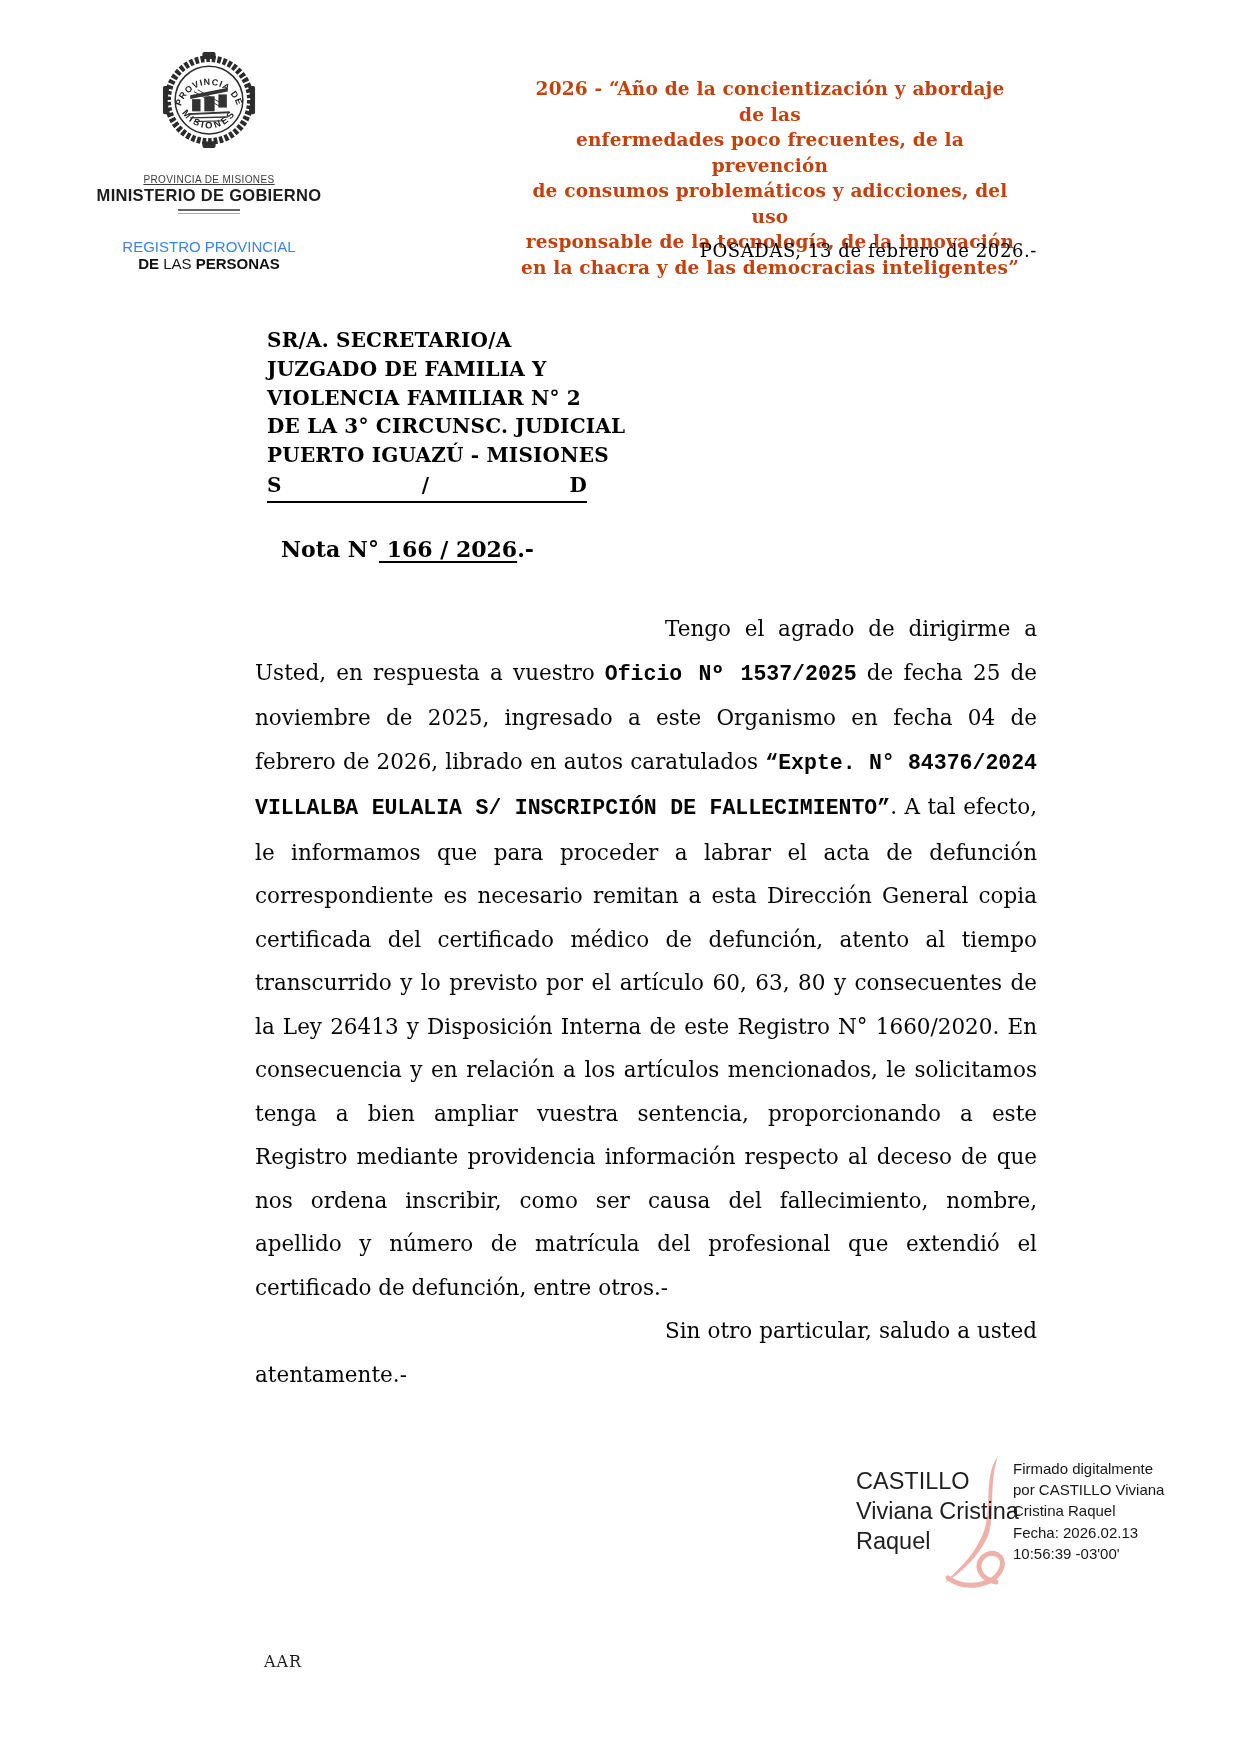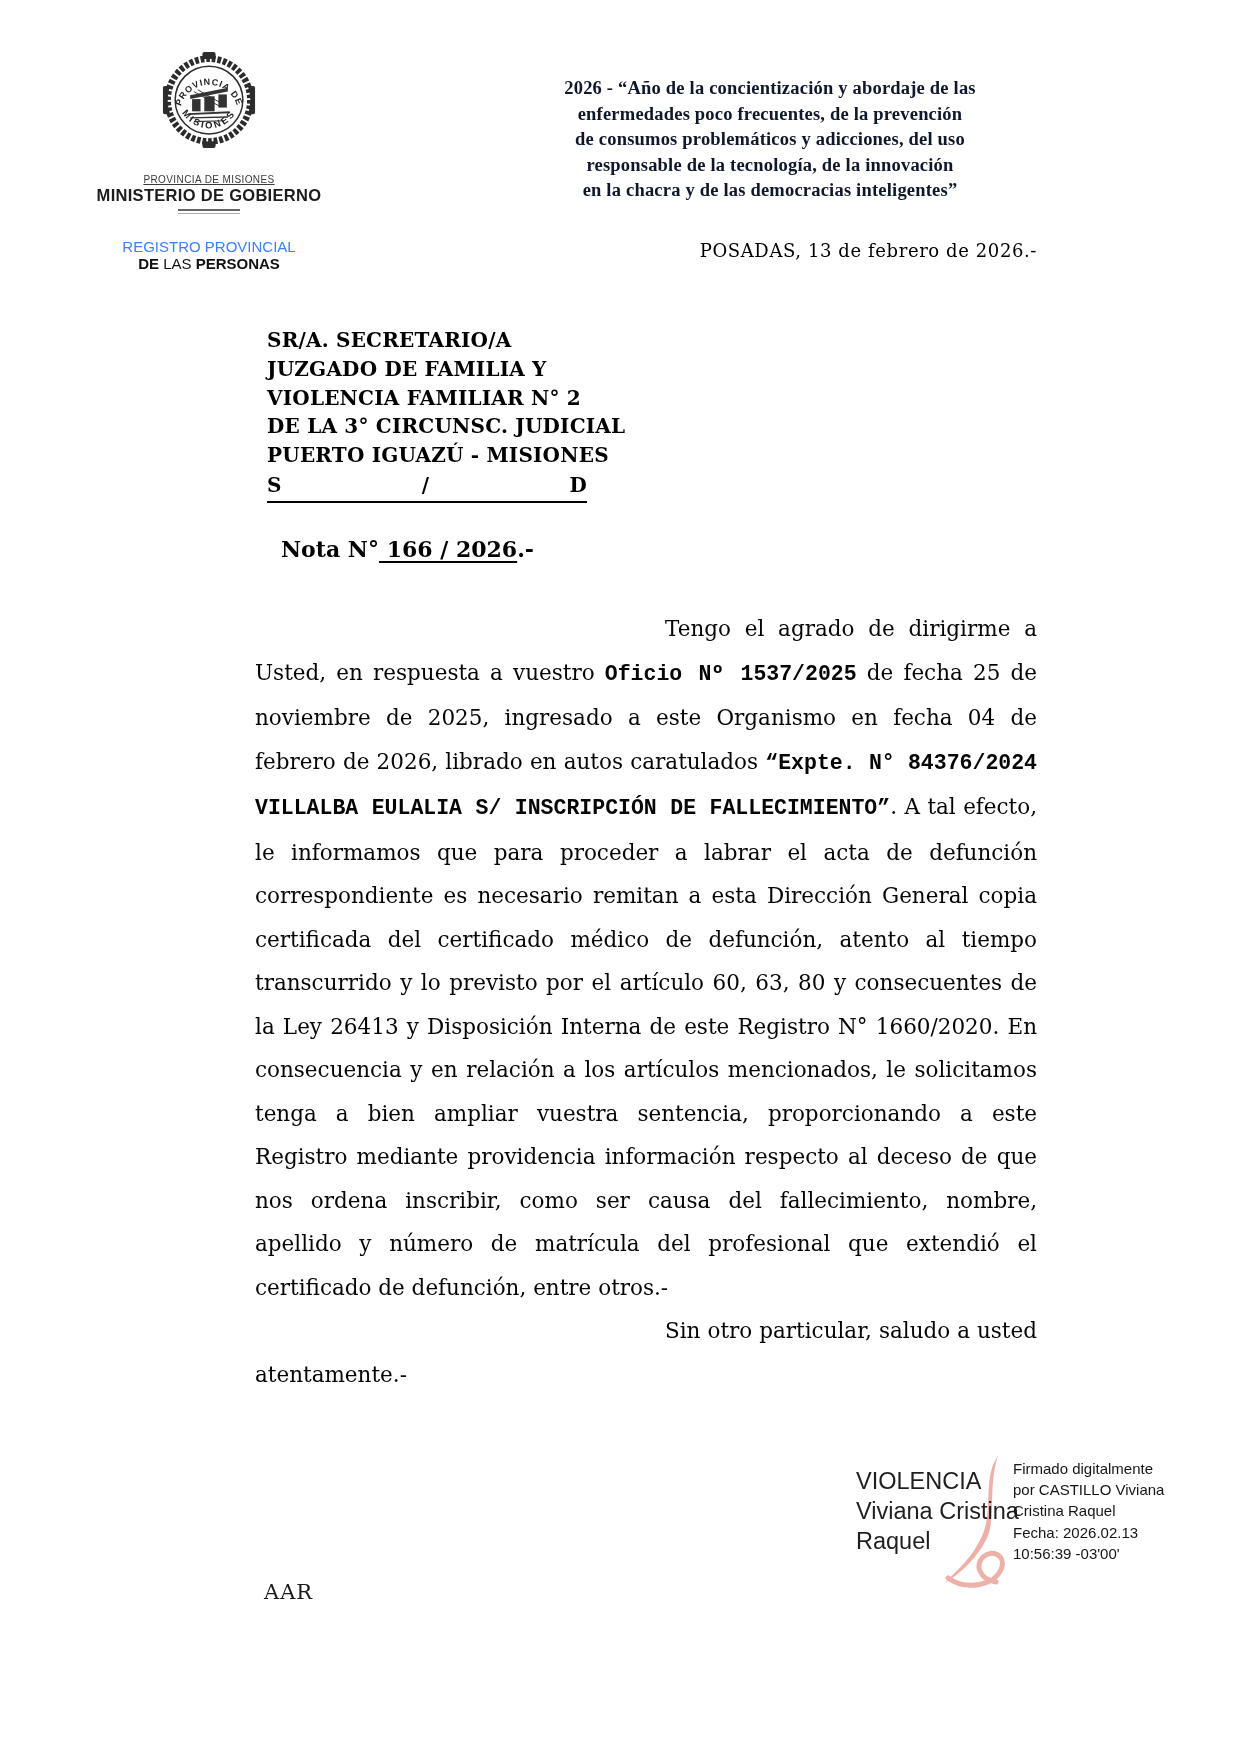--- a/index.html
+++ b/index.html
@@ -22,21 +22,21 @@
   .province-line{font-size:10px;color:#3a3a3a;letter-spacing:0.4px;margin-top:24px;white-space:nowrap;text-decoration:underline;}
   .ministry-line{font-size:16.5px;font-weight:bold;color:#1c1c1c;letter-spacing:0.3px;margin-top:1px;white-space:nowrap;}
   .logo-divider{width:62px;border-top:2px solid #666;border-bottom:1px solid #aaa;height:2px;margin:4px auto 0 auto;}
   .registry-line1{font-size:15px;color:#3b82f6;margin-top:24px;white-space:nowrap;}
   .registry-line2{font-size:15px;color:#111;white-space:nowrap;}
   .registry-line2 .b{font-weight:bold;}
   
   .motto{
     position:absolute; left:520px; top:76px; width:500px;
     text-align:center; font-weight:bold; font-size:18.5px; line-height:25.5px;
-    color:#0f172a; letter-spacing:0.2px;font-family:Liberation Serif, serif;
+    color:#c2410c; letter-spacing:0.2px;
   }
   
   .date-line{
     position:absolute; top:240px; right:203px;
     font-size:18px; letter-spacing:0.6px; white-space:nowrap;
   }
   
   .addressee{
     position:absolute; left:267px; top:326px;
     font-weight:bold; font-size:20px; line-height:28.8px; letter-spacing:0.2px;
@@ -68,22 +68,22 @@
     font-size:23.5px; line-height:30px; color:#1f1f1f; white-space:nowrap;
   }
   .sig-flourish{position:absolute; left:84px; top:0px;}
   .sig-details{
     position:absolute; left:157px; top:6px;
     font-family:"Liberation Sans", sans-serif;
     font-size:15px; line-height:21.2px; color:#161616; white-space:nowrap;
   }
   
   .footer-initials{
-    position:absolute; left:264px; top:1580px;
-    font-size:21px; letter-spacing:1px; color:#1a1a1a;
+    position:absolute; left:264px; top:1652px;
+    font-size:16px; letter-spacing:1px; color:#1a1a1a;
   }
 </style>
 </head>
 <body>
 
 <div class="page">
 
   <div class="logo-block">
     <svg class="seal" width="94" height="98" viewBox="0 0 100 104">
       <rect x="1" y="36" width="8" height="30" rx="2" fill="#2e2e2e"></rect>
@@ -151,21 +151,21 @@
     <p><span>Tengo el agrado de dirigirme a Usted, en respuesta a vuestro </span><span class="b">Oficio Nº 1537/2025</span><span> de fecha 25 de noviembre de 2025, ingresado a este Organismo en fecha 04 de febrero de 2026, librado en autos caratulados </span><span class="b">“Expte. N° 84376/2024 VILLALBA EULALIA S/ INSCRIPCIÓN DE FALLECIMIENTO”</span><span>. A tal efecto, le informamos que para proceder a labrar el acta de defunción correspondiente es necesario remitan a esta Dirección General copia certificada del certificado médico de defunción, atento al tiempo transcurrido y lo previsto por el artículo 60, 63, 80 y consecuentes de la Ley 26413 y Disposición Interna de este Registro N° 1660/2020. En consecuencia y en relación a los artículos mencionados, le solicitamos tenga a bien ampliar vuestra sentencia, proporcionando a este Registro mediante providencia información respecto al deceso de que nos ordena inscribir, como ser causa del fallecimiento, nombre, apellido y número de matrícula del profesional que extendió el certificado de defunción, entre otros.-</span></p>
     <p>Sin otro particular, saludo a usted atentamente.-</p>
   </div>
 
   <div class="signature">
     <svg class="sig-flourish" width="78" height="140" viewBox="0 0 78 140">
       <path d="M58 4 C 42 26, 54 58, 42 84 C 31 109, 12 122, 5 131 C 22 120, 38 105, 47 86 C 56 67, 48 34, 58 4 Z" fill="#eeb1a9"></path>
       <path d="M8 126 C 26 139, 56 134, 62 115 C 65 103, 52 97, 43 105 C 35 113, 39 127, 56 130" stroke="#eeb1a9" stroke-width="5" fill="none" stroke-linecap="round"></path>
     </svg>
     <div class="sig-name">
-      <div>VIOLENCIA</div>
+      <div>CASTILLO</div>
       <div>Viviana Cristina</div>
       <div>Raquel</div>
     </div>
     <div class="sig-details">
       <div>Firmado digitalmente</div>
       <div>por CASTILLO Viviana</div>
       <div>Cristina Raquel</div>
       <div>Fecha: 2026.02.13</div>
       <div>10:56:39 -03'00'</div>
     </div>

